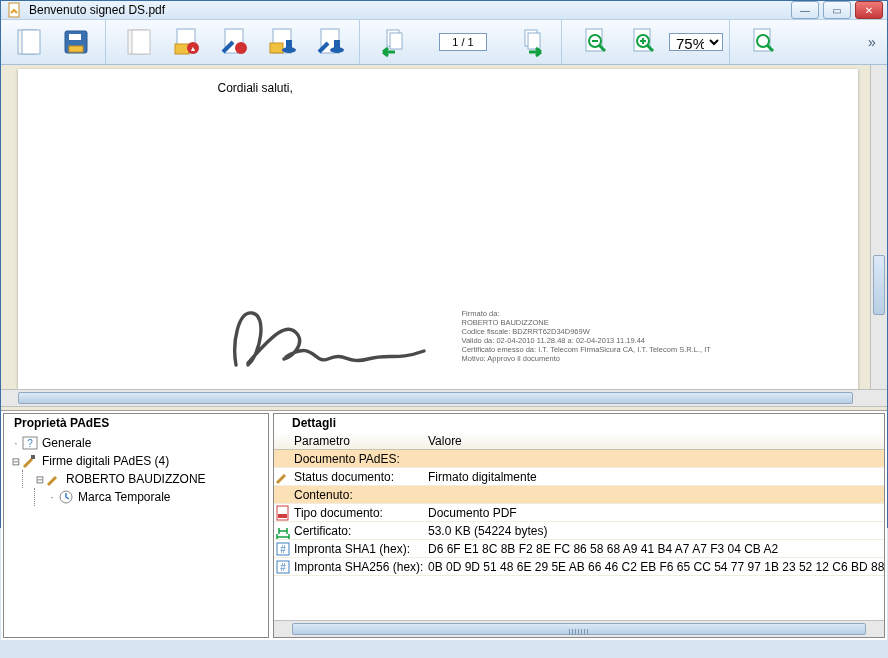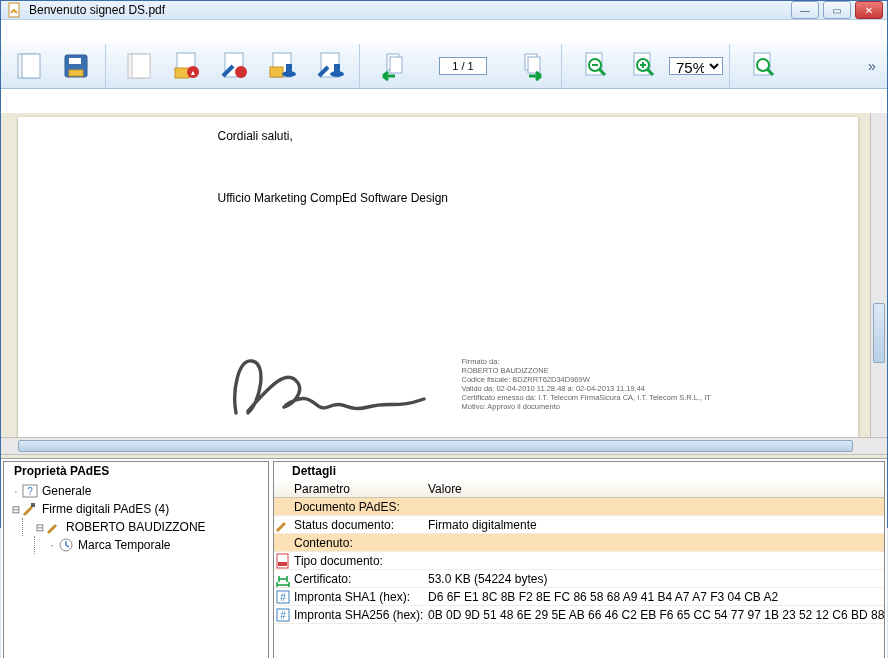--- a/index.html
+++ b/index.html
@@ -1,17 +1,17 @@
 <!DOCTYPE html>
 <html><head>
 <meta charset="utf-8">
 <style>
 * { box-sizing: border-box; margin: 0; padding: 0; }
 body { font-family: "Segoe UI", Tahoma, sans-serif; font-size: 12px; background: #d7e4f2; width: 888px; height: 658px; overflow: hidden; }
-.window { width: 888px; height: 528px; border: 1px solid #3b6ea5; background: #fff; display: flex; flex-direction: column; gap: 24px; }
+.window { width: 888px; height: 528px; border: 1px solid #3b6ea5; background: #fff; display: flex; flex-direction: column; }
 .titlebar { height: 28px; background: linear-gradient(#eaf3fb, #d7e7f7); display: flex; align-items: center; border-bottom: 1px solid #b8cfe5; }
 .titlebar .icon { width: 16px; height: 16px; margin: 0 6px; display:inline-block; }
 .titlebar .title { flex: 1; font-size: 12px; color: #000; }
 .winbtns { display: flex; gap: 4px; margin-right: 4px; }
 .winbtn { width: 28px; height: 18px; border: 1px solid #8aa8c8; background: linear-gradient(#f5f9fd,#d7e7f5); border-radius: 3px; display:flex; align-items:center; justify-content:center; font-size:10px; color:#405a78; cursor:pointer; }
 .winbtn.close { background: linear-gradient(#f07a7a,#c83a3a); color:#fff; border-color:#a03030; }
 .toolbar { height: 56px; background: linear-gradient(#f7fbff,#dbe9f7); border-bottom: 1px solid #a8c0da; display:flex; align-items:center; padding: 0 6px; gap:4px; }
 .tbtn { width: 44px; height: 44px; border: 1px solid transparent; border-radius: 4px; display:flex; align-items:center; justify-content:center; cursor:pointer; }
 .tsep { width:6px; height:44px; border-left:1px solid #b8cfe5; margin:0 2px; }
 .page-input { width: 48px; height: 18px; border:1px solid #7a9ac0; background:#fff; font-size:11px; text-align:center; margin:0 20px; }
@@ -168,21 +168,20 @@
         </svg>
       </div>
     <div class="tb-more">»</div>
   </div>
 
   <div class="content">
     <div class="docwrap">
       <div class="docarea">
         <div class="page">
           <div class="ptext">Cordiali saluti,</div>
-          <div class="ptext">Ufficio Marketing CompEd Software Design</div>
           <div class="sigarea">
             <svg class="sigsvg" viewBox="0 0 220 70">
               <path d="M18 62 C 14 40, 20 8, 34 10 C 50 12, 42 52, 30 62 M30 60 C 56 30, 70 18, 80 32 C 86 42, 74 54, 66 56 M68 54 C 96 36, 96 62, 110 56 C 128 48, 128 62, 150 56 C 172 50, 178 58, 206 48" stroke="#4a4a4a" stroke-width="3.4" fill="none" stroke-linecap="round"></path>
             </svg>
             <div class="sigmeta">
               <div>Firmato da:</div>
               <div>ROBERTO BAUDIZZONE</div>
               <div>Codice fiscale: BDZRRT62D34D969W</div>
               <div>Valido da: 02-04-2010 11.28.48  a: 02-04-2013 11.19.44</div>
               <div>Certificato emesso da: I.T. Telecom FirmaSicura CA, I.T. Telecom S.R.L., IT</div>
@@ -276,20 +275,21 @@
             <div class="dcell-param" style="flex:1">Contenuto:</div>
           </div>
           <div class="drow">
             <div class="dcell-icon">
                 <svg class="ico-sm" viewBox="0 0 16 16">
                   <rect x="2" y="1" width="11" height="14" fill="#fff" stroke="#d04040"></rect>
                   <rect x="3" y="9" width="9" height="4" fill="#d04040"></rect>
                 </svg>
               </div>
             <div class="dcell-param">Tipo documento:</div>
+            <div class="dcell-value">Documento PDF</div>
           </div>
           <div class="drow">
             <div class="dcell-icon">
                 <svg class="ico-sm" viewBox="0 0 16 16">
                   <path d="M2 14 h12 M2 11 v6 M14 11 v6 M4 8 h8 M4 5 v6 M12 5 v6" stroke="#10a040" stroke-width="1.5"></path>
                 </svg>
               </div>
             <div class="dcell-param">Certificato:</div>
             <div class="dcell-value">53.0 KB (54224 bytes)</div>
           </div>

